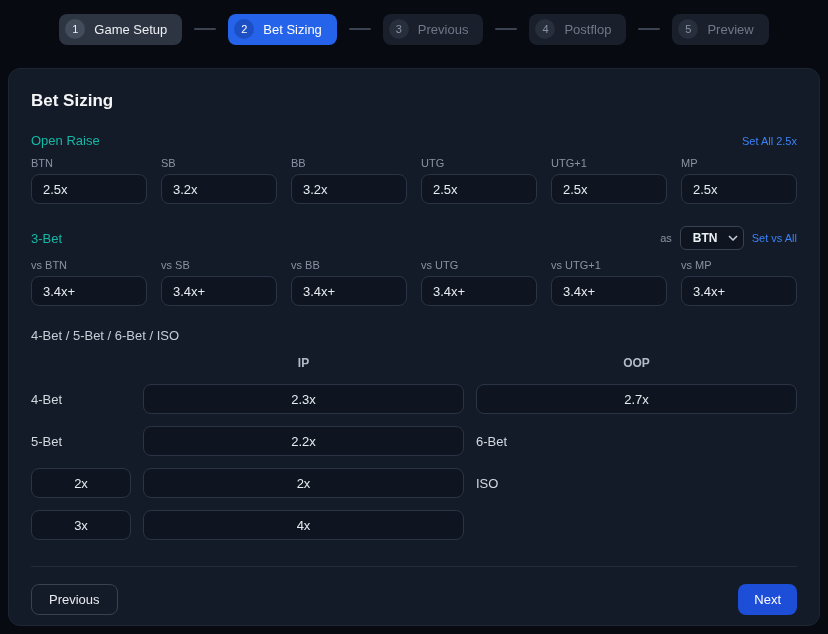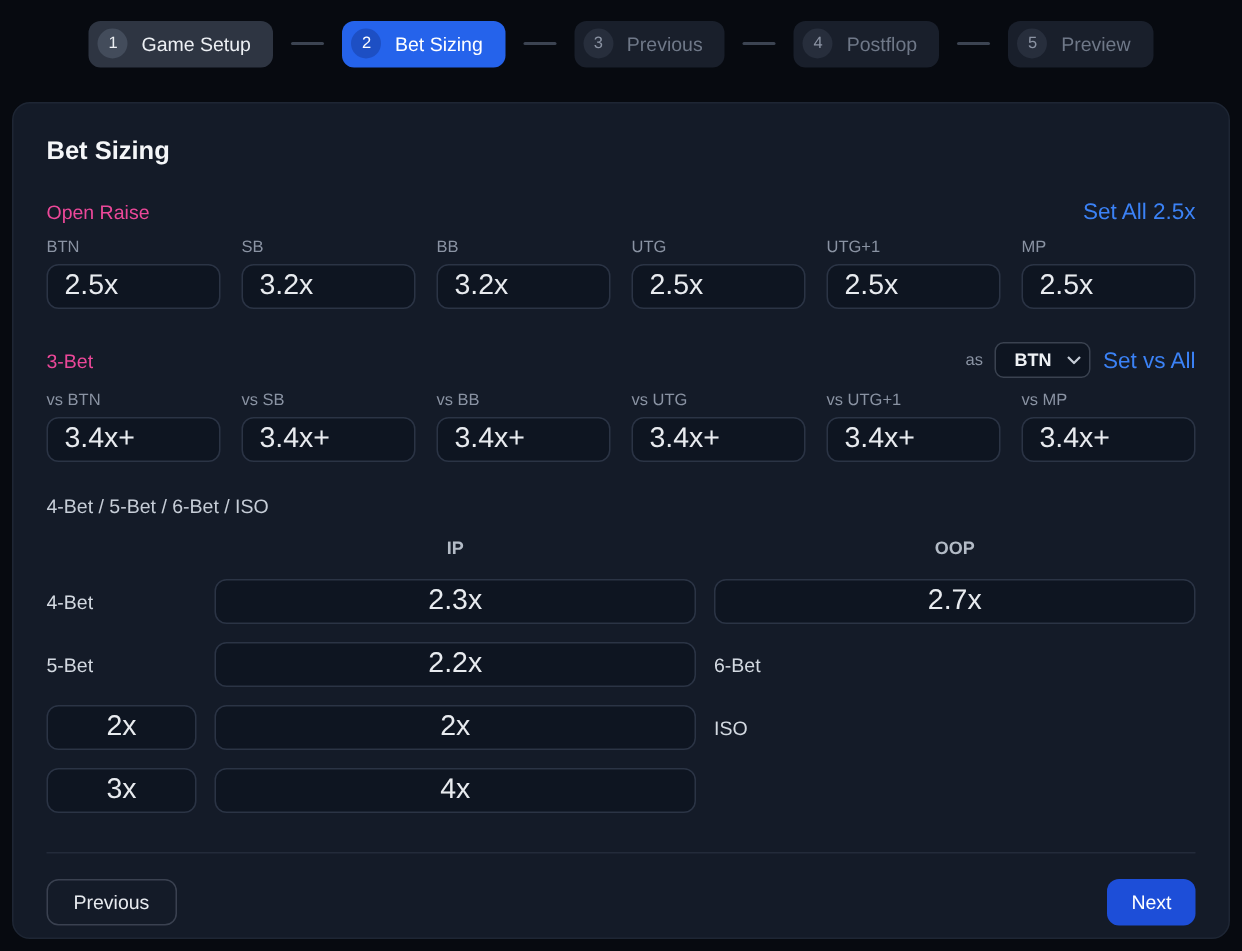--- a/index.html
+++ b/index.html
@@ -65,23 +65,23 @@
     color: #f4f6f8;
     margin-bottom: 22px;
   }
 
   .section-head {
     display: flex;
     align-items: center;
     justify-content: space-between;
     margin-bottom: 9px;
   }
-  .section-title { font-size: 13px; color: #ec4899; }
+  .section-title { font-size: 13px; color: #14b8a6; }
   .link {
-    font-size: 15px;
+    font-size: 11px;
     color: #3b82f6;
     cursor: pointer;
     text-decoration: none;
   }
 
   .grid6 {
     display: grid;
     grid-template-columns: repeat(6, 1fr);
     column-gap: 14px;
     margin-bottom: 22px;
@@ -92,21 +92,21 @@
     margin-bottom: 5px;
     white-space: nowrap;
   }
   .text-input {
     width: 100%;
     height: 30px;
     background: #0e1521;
     border: 1px solid #2b3445;
     border-radius: 8px;
     color: #e8ebef;
-    font-size: 19px;
+    font-size: 13px;
     font-family: "Liberation Sans", sans-serif;
     padding: 0 11px;
     outline: none;
   }
 
   
   .threebet-controls { display: flex; align-items: center; gap: 8px; }
   .as-label { font-size: 11px; color: #8a93a3; }
   .select-wrap { position: relative; display: inline-block; }
   .pos-select {

